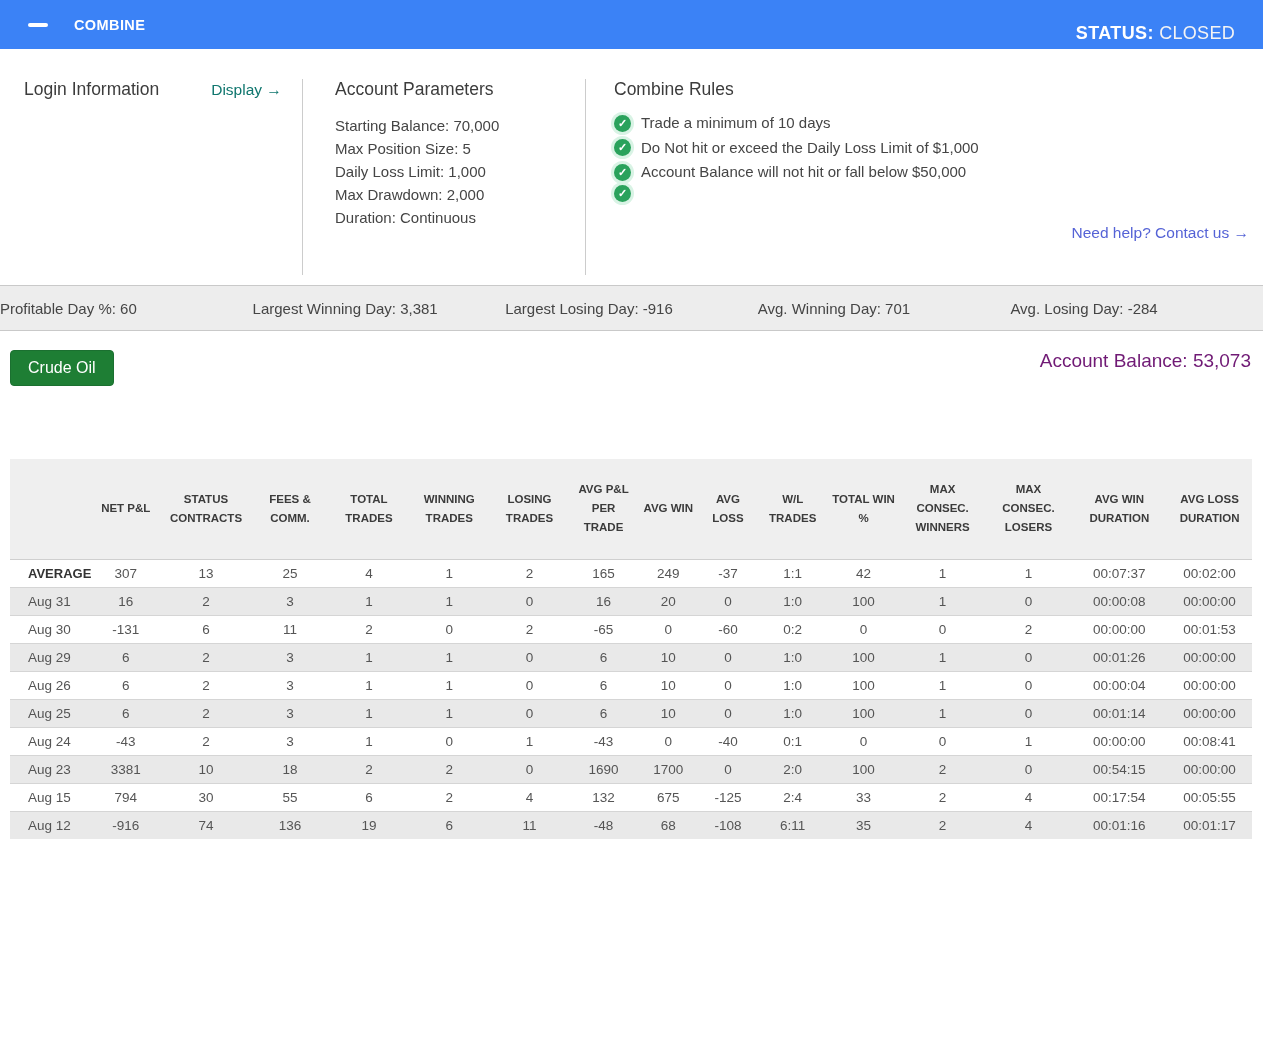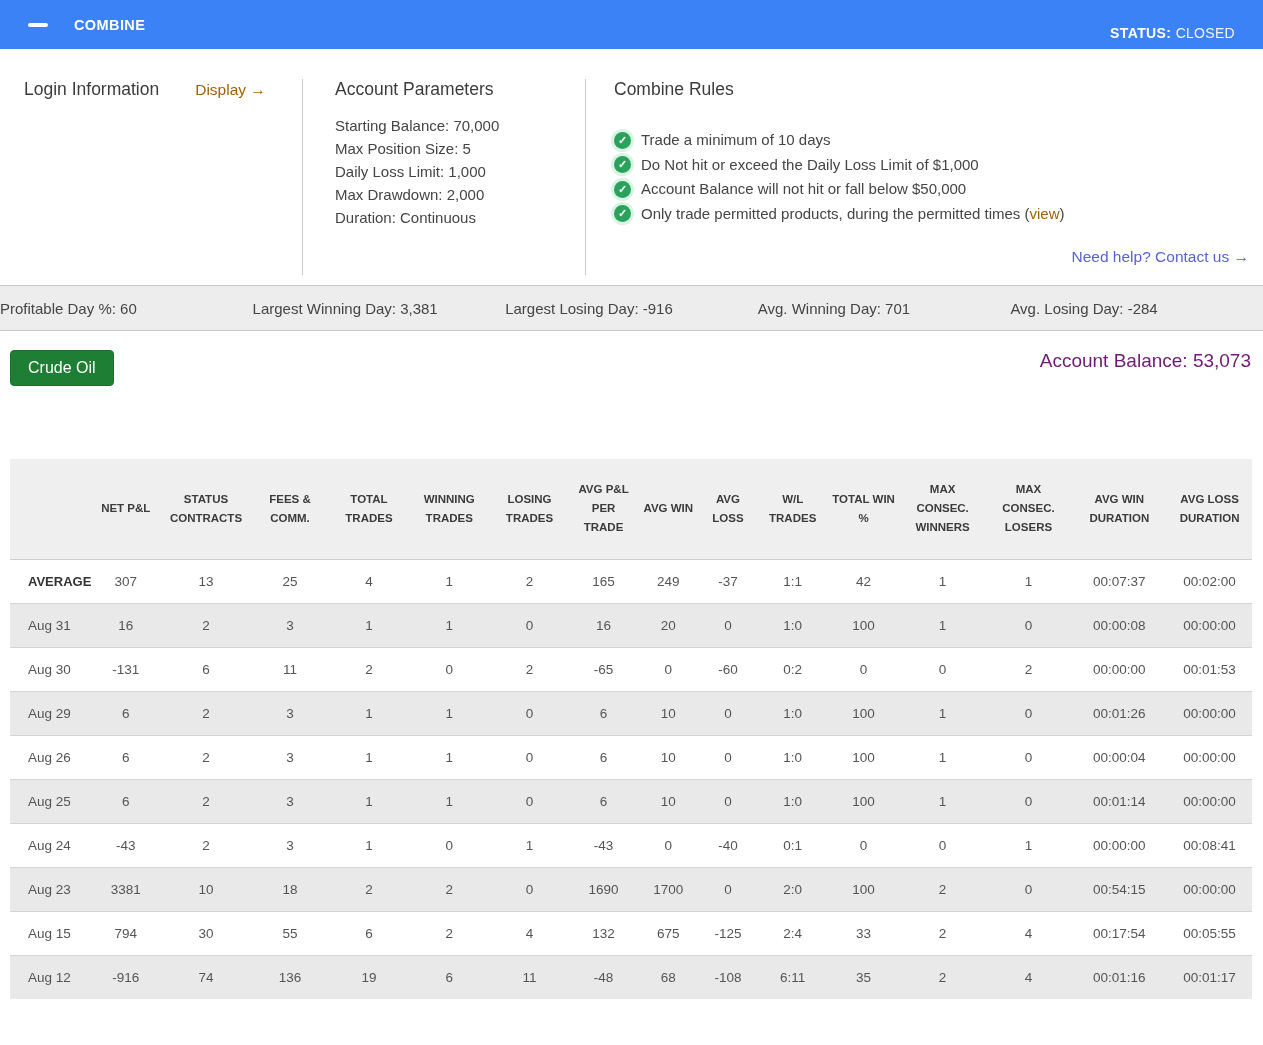--- a/index.html
+++ b/index.html
@@ -5,36 +5,36 @@
   * { margin:0; padding:0; box-sizing:border-box; }
   html,body { width:1263px; background:#fff; font-family:"Liberation Sans", sans-serif; color:#444; }
 
   
   .titlebar{
     height:49px; background:#3b82f6; display:flex; align-items:center;
     padding:0 28px; color:#fff;
   }
   .minus-btn{ width:20px; height:4px; background:#fff; border-radius:2px; margin-right:26px; cursor:pointer; }
   .tb-title{ font-size:14.5px; font-weight:bold; letter-spacing:.4px; }
-  .tb-status{ margin-left:auto; font-size:14px; letter-spacing:.3px; color:#f4f4f4;margin-top:17px;}
+  .tb-status{ margin-left:auto; font-size:18px; letter-spacing:.3px; color:#f4f4f4;margin-top:17px;}
   .tb-status b{ font-weight:bold; color:#fff; letter-spacing:.4px;}
 
   
   .top-panels{ display:flex; padding:18px 10px 8px 14px; min-height:232px; }
   .panel h2{ font-size:17.5px; font-weight:normal; color:#3c3c3c; }
   .panel-login{ width:288px; padding:12px 0 0 10px; }
-  .login-head{ display:flex; align-items:baseline; gap:36px; }
-  a.link{ color:#a16207; text-decoration:none; cursor:pointer; }
+  .login-head{ display:flex; align-items:baseline; gap:52px; }
+  a.link{ color:#0f766e; text-decoration:none; cursor:pointer; }
   .login-head a{ font-size:15.5px; }
   .vdiv{ width:1px; background:#ccc; height:196px; margin-top:12px; }
   .panel-params{ width:282px; padding:12px 0 0 32px; }
   .param-line{ font-size:15px; line-height:23px; color:#454545; }
   .panel-params h2{ margin-bottom:14px; }
   .panel-rules{ flex:1; padding:12px 0 0 28px; }
-  .panel-rules h2{ margin-bottom:28px; }
+  .panel-rules h2{ margin-bottom:11px; }
   .rules-list{ list-style:none; }
   .rules-list li{ font-size:15px; line-height:24.5px; color:#454545; display:flex; align-items:center; }
   .check{
     width:17px; height:17px; border-radius:50%; background:#2aa25c; color:#fff;
     font-size:11px; line-height:17px; text-align:center; display:inline-block;
     margin-right:10px; box-shadow:0 0 0 3px #d9f3e5; flex:0 0 17px; font-weight:bold;
   }
   .help-row{ text-align:right; margin-top:22px; padding-right:4px; }
   .help-row a{ font-size:15.5px; color:#5563d6;text-align:center; }
 
@@ -55,21 +55,21 @@
   .balance{ margin-left:auto; font-size:19px; color:#701a75; }
 
   
   .tbl-wrap{ padding:68px 11px 0 10px; }
   table{ width:100%; border-collapse:collapse; table-layout:fixed; }
   thead tr{ background:#efefef; }
   th{
     font-size:11.5px; font-weight:bold; color:#3b3b3b; text-align:center;
     padding:14px 4px; line-height:1.65; height:100px; vertical-align:middle;
   }
-  tbody tr{ height:44px; border-top:1px solid #d5d5d5; }
+  tbody tr{ height:28px; border-top:1px solid #d5d5d5; }
   tbody tr:first-child{ border-top:1px solid #cfcfcf; }
   tbody tr:nth-child(even){ background:#e9e9e9; }
   td{ font-size:13.5px; color:#555; text-align:center; padding:4px 2px; }
   td.date-cell{ text-align:left; padding-left:18px; }
   tr.avg-row td.date-cell{ font-weight:bold; color:#333; font-size:13px; }
 </style>
 </head>
 <body>
 
 <div class="titlebar">
@@ -107,21 +107,20 @@
         <li>
           <span class="check">✓</span>
           <span class="rule-text">Do Not hit or exceed the Daily Loss Limit of $1,000</span>
         </li>
         <li>
           <span class="check">✓</span>
           <span class="rule-text">Account Balance will not hit or fall below $50,000</span>
         </li>
         <li>
           <span class="check">✓</span>
-          <span class="rule-text">Only trade permitted products, during the permitted times (<a class="link" href="#">view</a>)</span>
         </li>
       </ul>
     <div class="help-row">
       <a class="link" href="#">Need help? Contact us →</a>
     </div>
   </div>
 </div>
 
 <div class="stats-bar" id="stats-bar">
     <div class="stat-item">Profitable Day %: 60</div>

